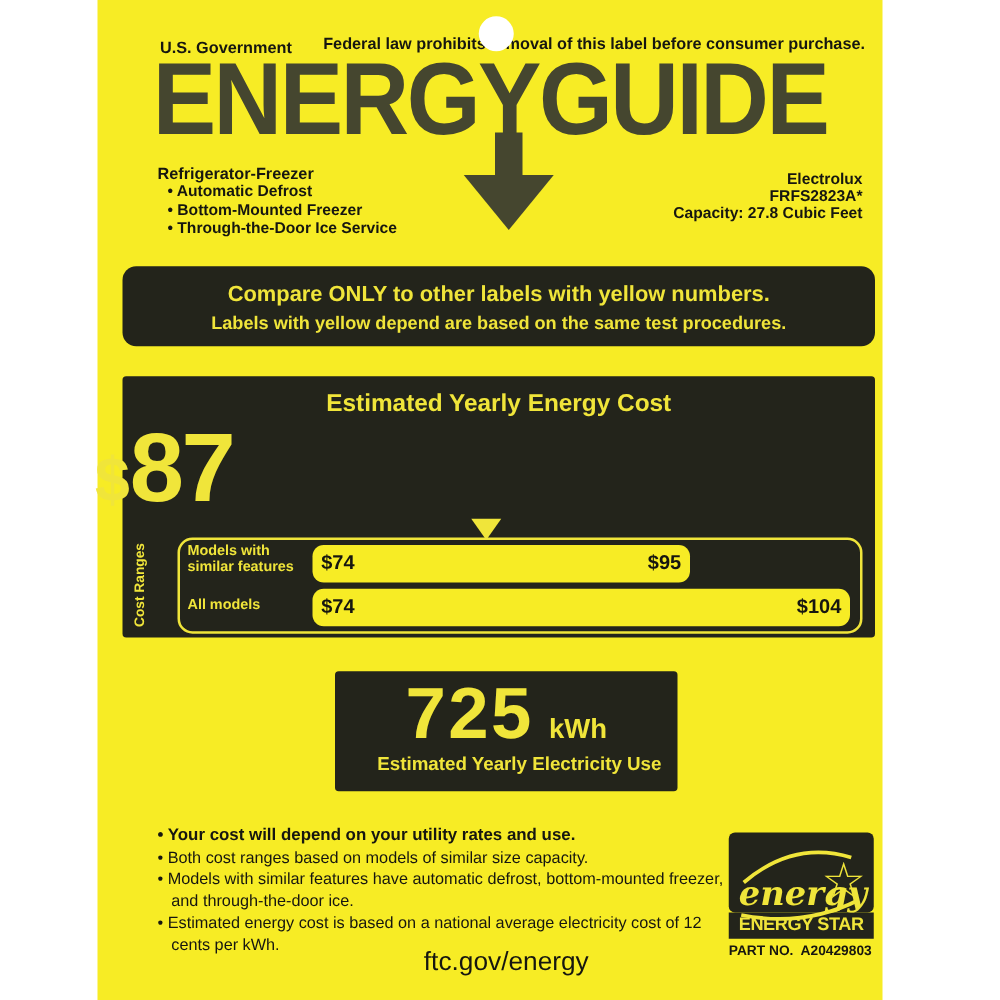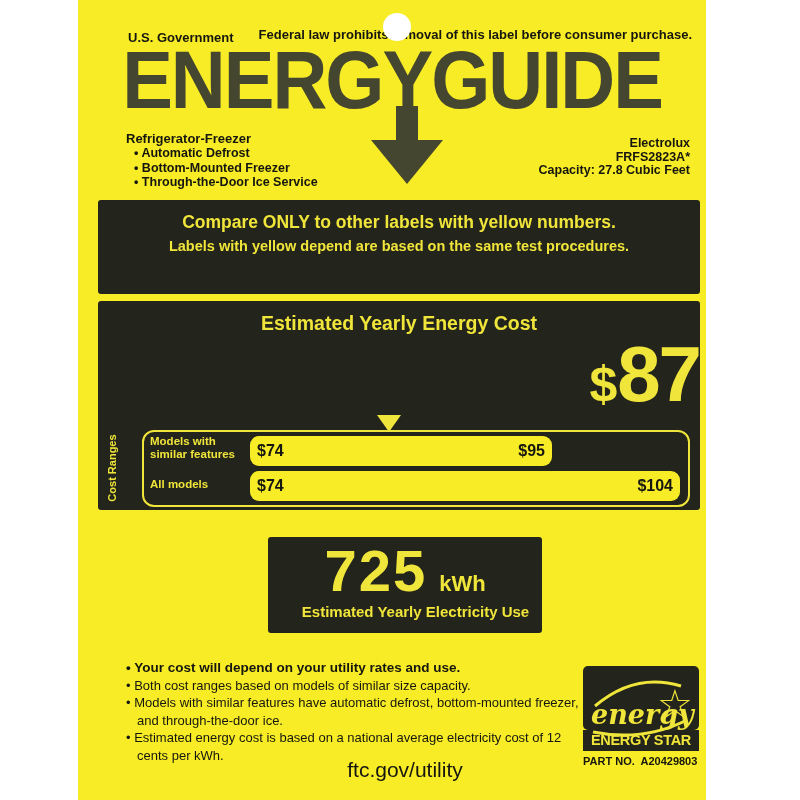--- a/index.html
+++ b/index.html
@@ -18,26 +18,26 @@
   .ywrap{position:relative;display:inline-block;}
   .arrow-stem{position:absolute;left:50%;top:66px;transform:translateX(-50%);width:22px;height:34px;background:var(--olive);}
   .arrow-head{position:absolute;left:50%;top:100px;transform:translateX(-50%);width:0;height:0;
               border-left:36px solid transparent;border-right:36px solid transparent;border-top:44px solid var(--olive);}
   .product{position:absolute;left:48px;top:131px;font-weight:bold;}
   .ptype{font-size:13px;line-height:15px;}
   .features{list-style:none;margin-left:8px;font-size:12.5px;line-height:14.5px;}
   .features li::before{content:"• ";}
   .brand{position:absolute;right:16px;top:137px;text-align:right;font-weight:bold;font-size:12.5px;line-height:13.5px;}
   .blackbox{background:var(--black);color:var(--yellow-text);border-radius:3px;}
-  .compare{position:absolute;left:20px;right:6px;top:200px;height:94px;text-align:center;}
+  .compare{position:absolute;left:20px;right:6px;top:213px;height:64px;text-align:center;border-radius:11px;}
   .cmp1{padding-top:12px;font-size:17.5px;font-weight:bold;}
   .cmp2{padding-top:5px;font-size:14.5px;font-weight:bold;}
   .main{position:absolute;left:20px;right:6px;top:301px;height:209px;}
   .main-title{position:absolute;left:0;right:0;top:11px;text-align:center;font-size:19.5px;font-weight:bold;}
-  .price{position:absolute;left:0;right:0;top:28px;text-align:right;font-weight:bold;color:var(--yellow-text);margin-left:-22px;}
+  .price{position:absolute;left:0;right:0;top:28px;text-align:left;font-weight:bold;color:var(--yellow-text);margin-left:-22px;}
   .price .cur{font-size:50px;}
   .price .val{font-size:78px;letter-spacing:-2px;}
   .pointer{position:absolute;left:50%;top:114px;margin-left:-22px;width:0;height:0;
            border-left:12px solid transparent;border-right:12px solid transparent;border-top:17px solid var(--yellow-text);}
   .cr-vert{position:absolute;left:-31px;top:161px;width:90px;text-align:center;font-size:11px;font-weight:bold;
            transform:rotate(-90deg);color:var(--yellow-text);}
   .outline{position:absolute;left:44px;top:129px;width:548px;height:77px;border:2px solid var(--yellow-text);border-radius:12px;}
   .rowlab{position:absolute;left:52px;color:var(--yellow-text);font-weight:bold;font-size:11.5px;line-height:13px;}
   .rl1{top:134px;}
   .rl2{top:177px;}
@@ -130,21 +130,21 @@
     <div class="kwh-cap">Estimated Yearly Electricity Use</div>
   </div>
 
   <ul class="notes">
     <li class="b">Your cost will depend on your utility rates and use.</li>
     <li>Both cost ranges based on models of similar size capacity.</li>
     <li>Models with similar features have automatic defrost, bottom-mounted freezer, and through-the-door ice.</li>
     <li>Estimated energy cost is based on a national average electricity cost of 12 cents per kWh.</li>
   </ul>
 
-  <div class="ftc">ftc.gov/utility</div>
+  <div class="ftc">ftc.gov/energy</div>
 
   <div class="estar">
     <div class="estar-logo">
       <svg width="116" height="84" viewBox="0 0 116 84">
         <path d="M12 40 Q52 6 98 20" stroke="#f0e53a" stroke-width="3" fill="none"></path>
         <text x="8" y="58" font-family="DejaVu Serif, serif" font-style="italic" font-weight="bold" font-size="27" fill="#f0e53a">energy</text>
         <text x="74" y="52" font-family="DejaVu Sans, sans-serif" font-size="40" fill="#f0e53a">☆</text>
         <path d="M10 66 Q60 76 104 54" stroke="#f0e53a" stroke-width="3" fill="none"></path>
       </svg>
     </div>

